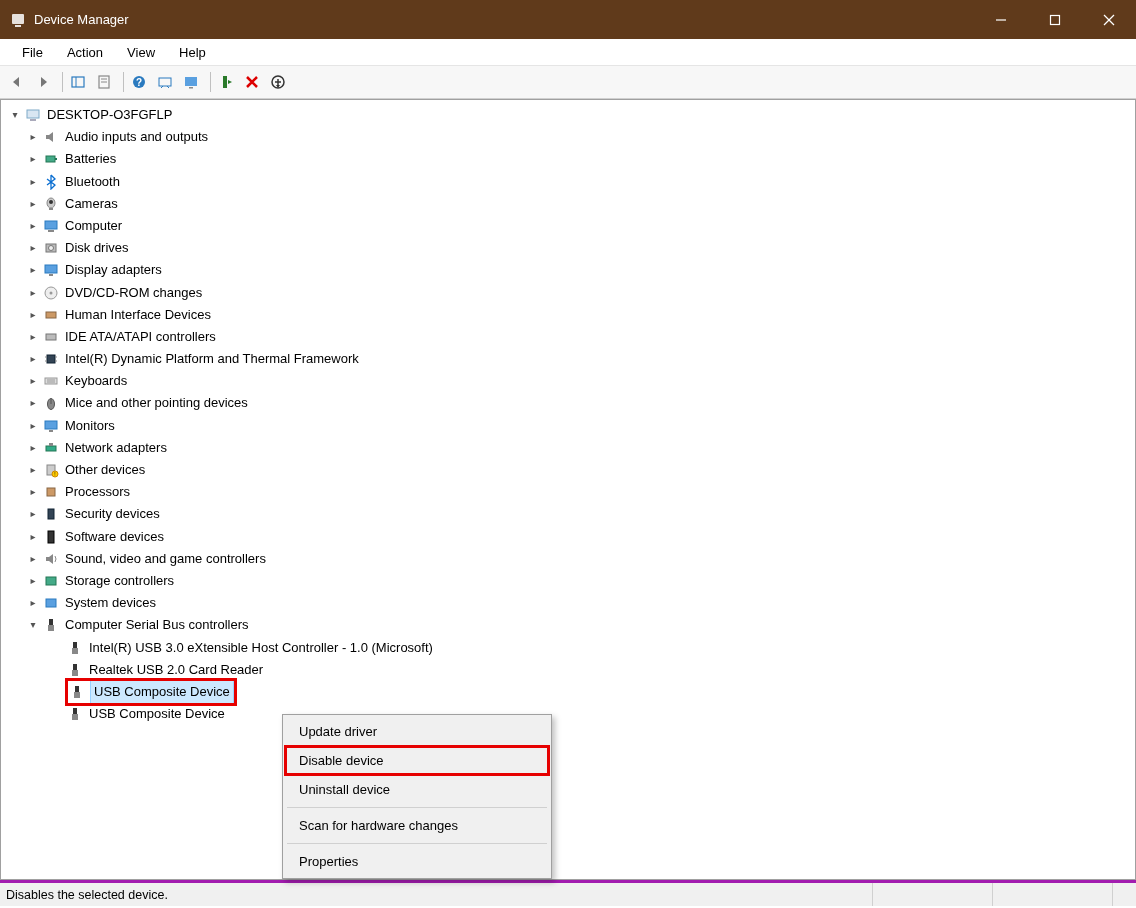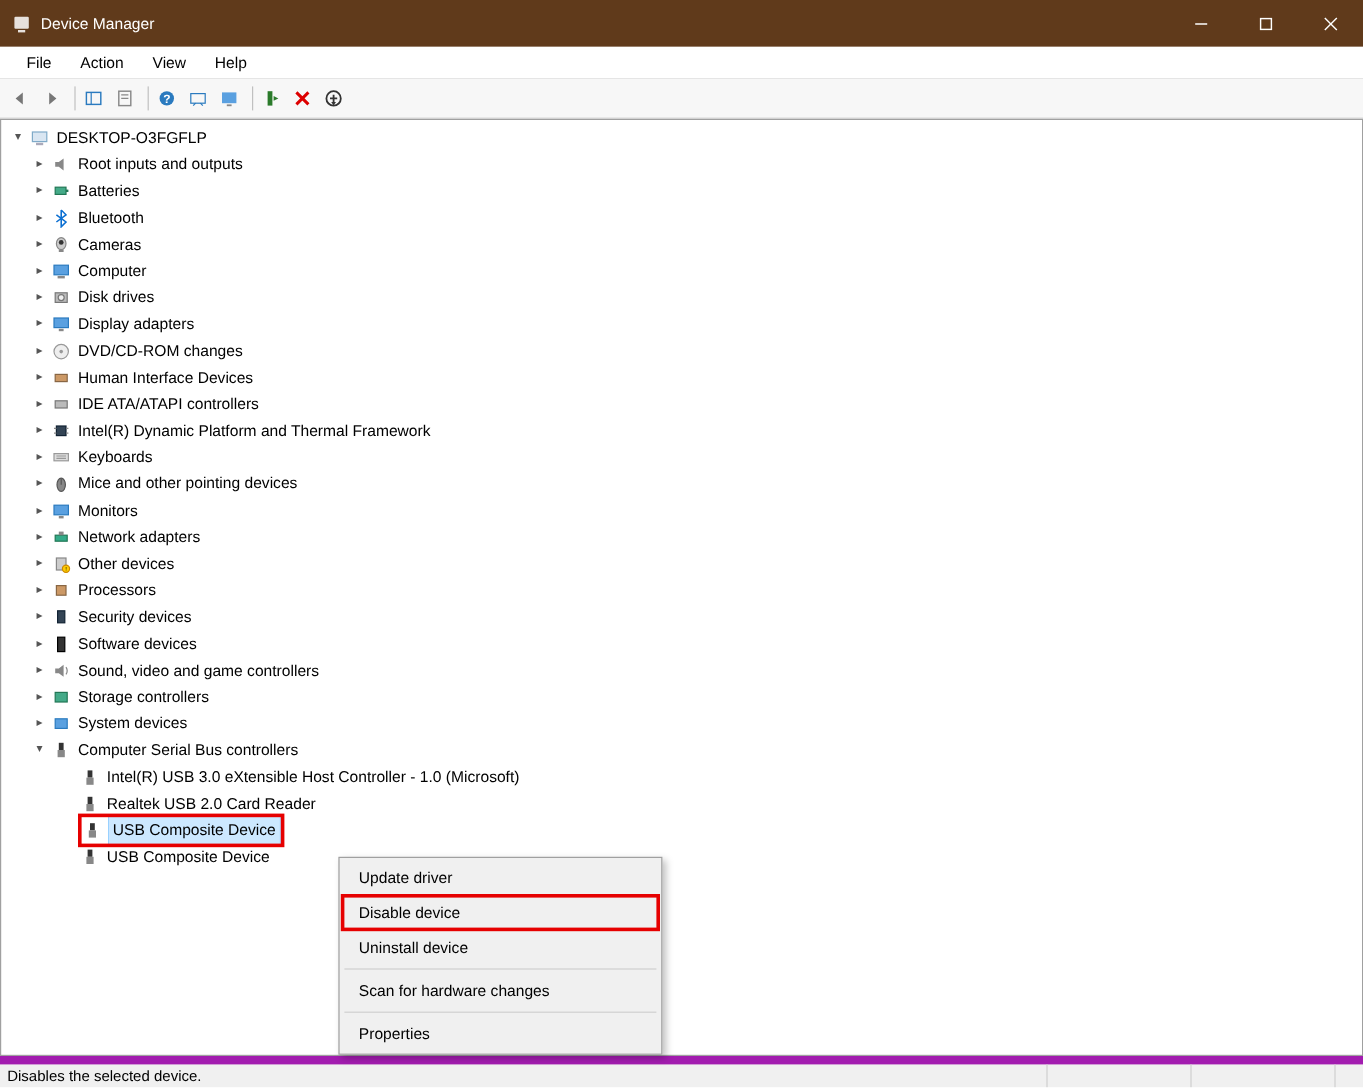--- a/index.html
+++ b/index.html
@@ -35,21 +35,21 @@
     .highlight-red { outline: 3px solid #e60000; outline-offset: -1px; }
 
     
     .context-menu { position: absolute; left: 282px; top: 714px; width: 270px; background: #f0f0f0; border: 1px solid #a0a0a0; box-shadow: 3px 3px 6px rgba(0,0,0,0.25); padding: 2px; font-size: 13px; }
     .context-menu .item { padding: 7px 14px; }
     .context-menu .sep { height: 1px; background: #d0d0d0; margin: 3px 2px; }
     .context-menu .item.bold { font-weight: 400; }
     .context-menu .item.outlined { outline: 3px solid #e60000; outline-offset: -2px; }
 
     
-    .statusbar { height: 26px; background: #f0f0f0; border-top: 7px solid #a21caf; display: flex; align-items: center; padding-left: 6px; font-size: 12.5px; }
+    .statusbar { height: 26px; background: #f0f0f0; border-top: 3px solid #a21caf; display: flex; align-items: center; padding-left: 6px; font-size: 12.5px; }
     .statusbar .sb-sec { width: 120px; height: 100%; border-left: 1px solid #d0d0d0; }
     .statusbar .sb-sec:last-child { width: 24px; }
   </style>
 </head>
 <body>
 
 <div class="titlebar">
   <span class="app-icon">
     <svg viewBox="0 0 16 16" width="16" height="16">
         <rect x="2" y="2" width="12" height="10" fill="#fff" opacity="0.85" rx="1"></rect>
@@ -164,21 +164,21 @@
       <span class="label">DESKTOP-O3FGFLP</span>
     </div>
     <div id="categories">
         <div class="tree-row indent-1">
           <span class="expander">▸</span>
           <span class="node-icon">
             <svg width="16" height="16" viewBox="0 0 16 16">
               <path d="M3 6 L6 6 L10 3 L10 13 L6 10 L3 10 Z" fill="#888"></path>
             </svg>
           </span>
-          <span class="label">Root inputs and outputs</span>
+          <span class="label">Audio inputs and outputs</span>
         </div>
         <div class="tree-row indent-1">
           <span class="expander">▸</span>
           <span class="node-icon">
             <svg width="16" height="16" viewBox="0 0 16 16">
               <rect x="3" y="5" width="9" height="6" fill="#4a8" stroke="#275"></rect>
               <rect x="12" y="7" width="2" height="2" fill="#275"></rect>
             </svg>
           </span>
           <span class="label">Batteries</span>

